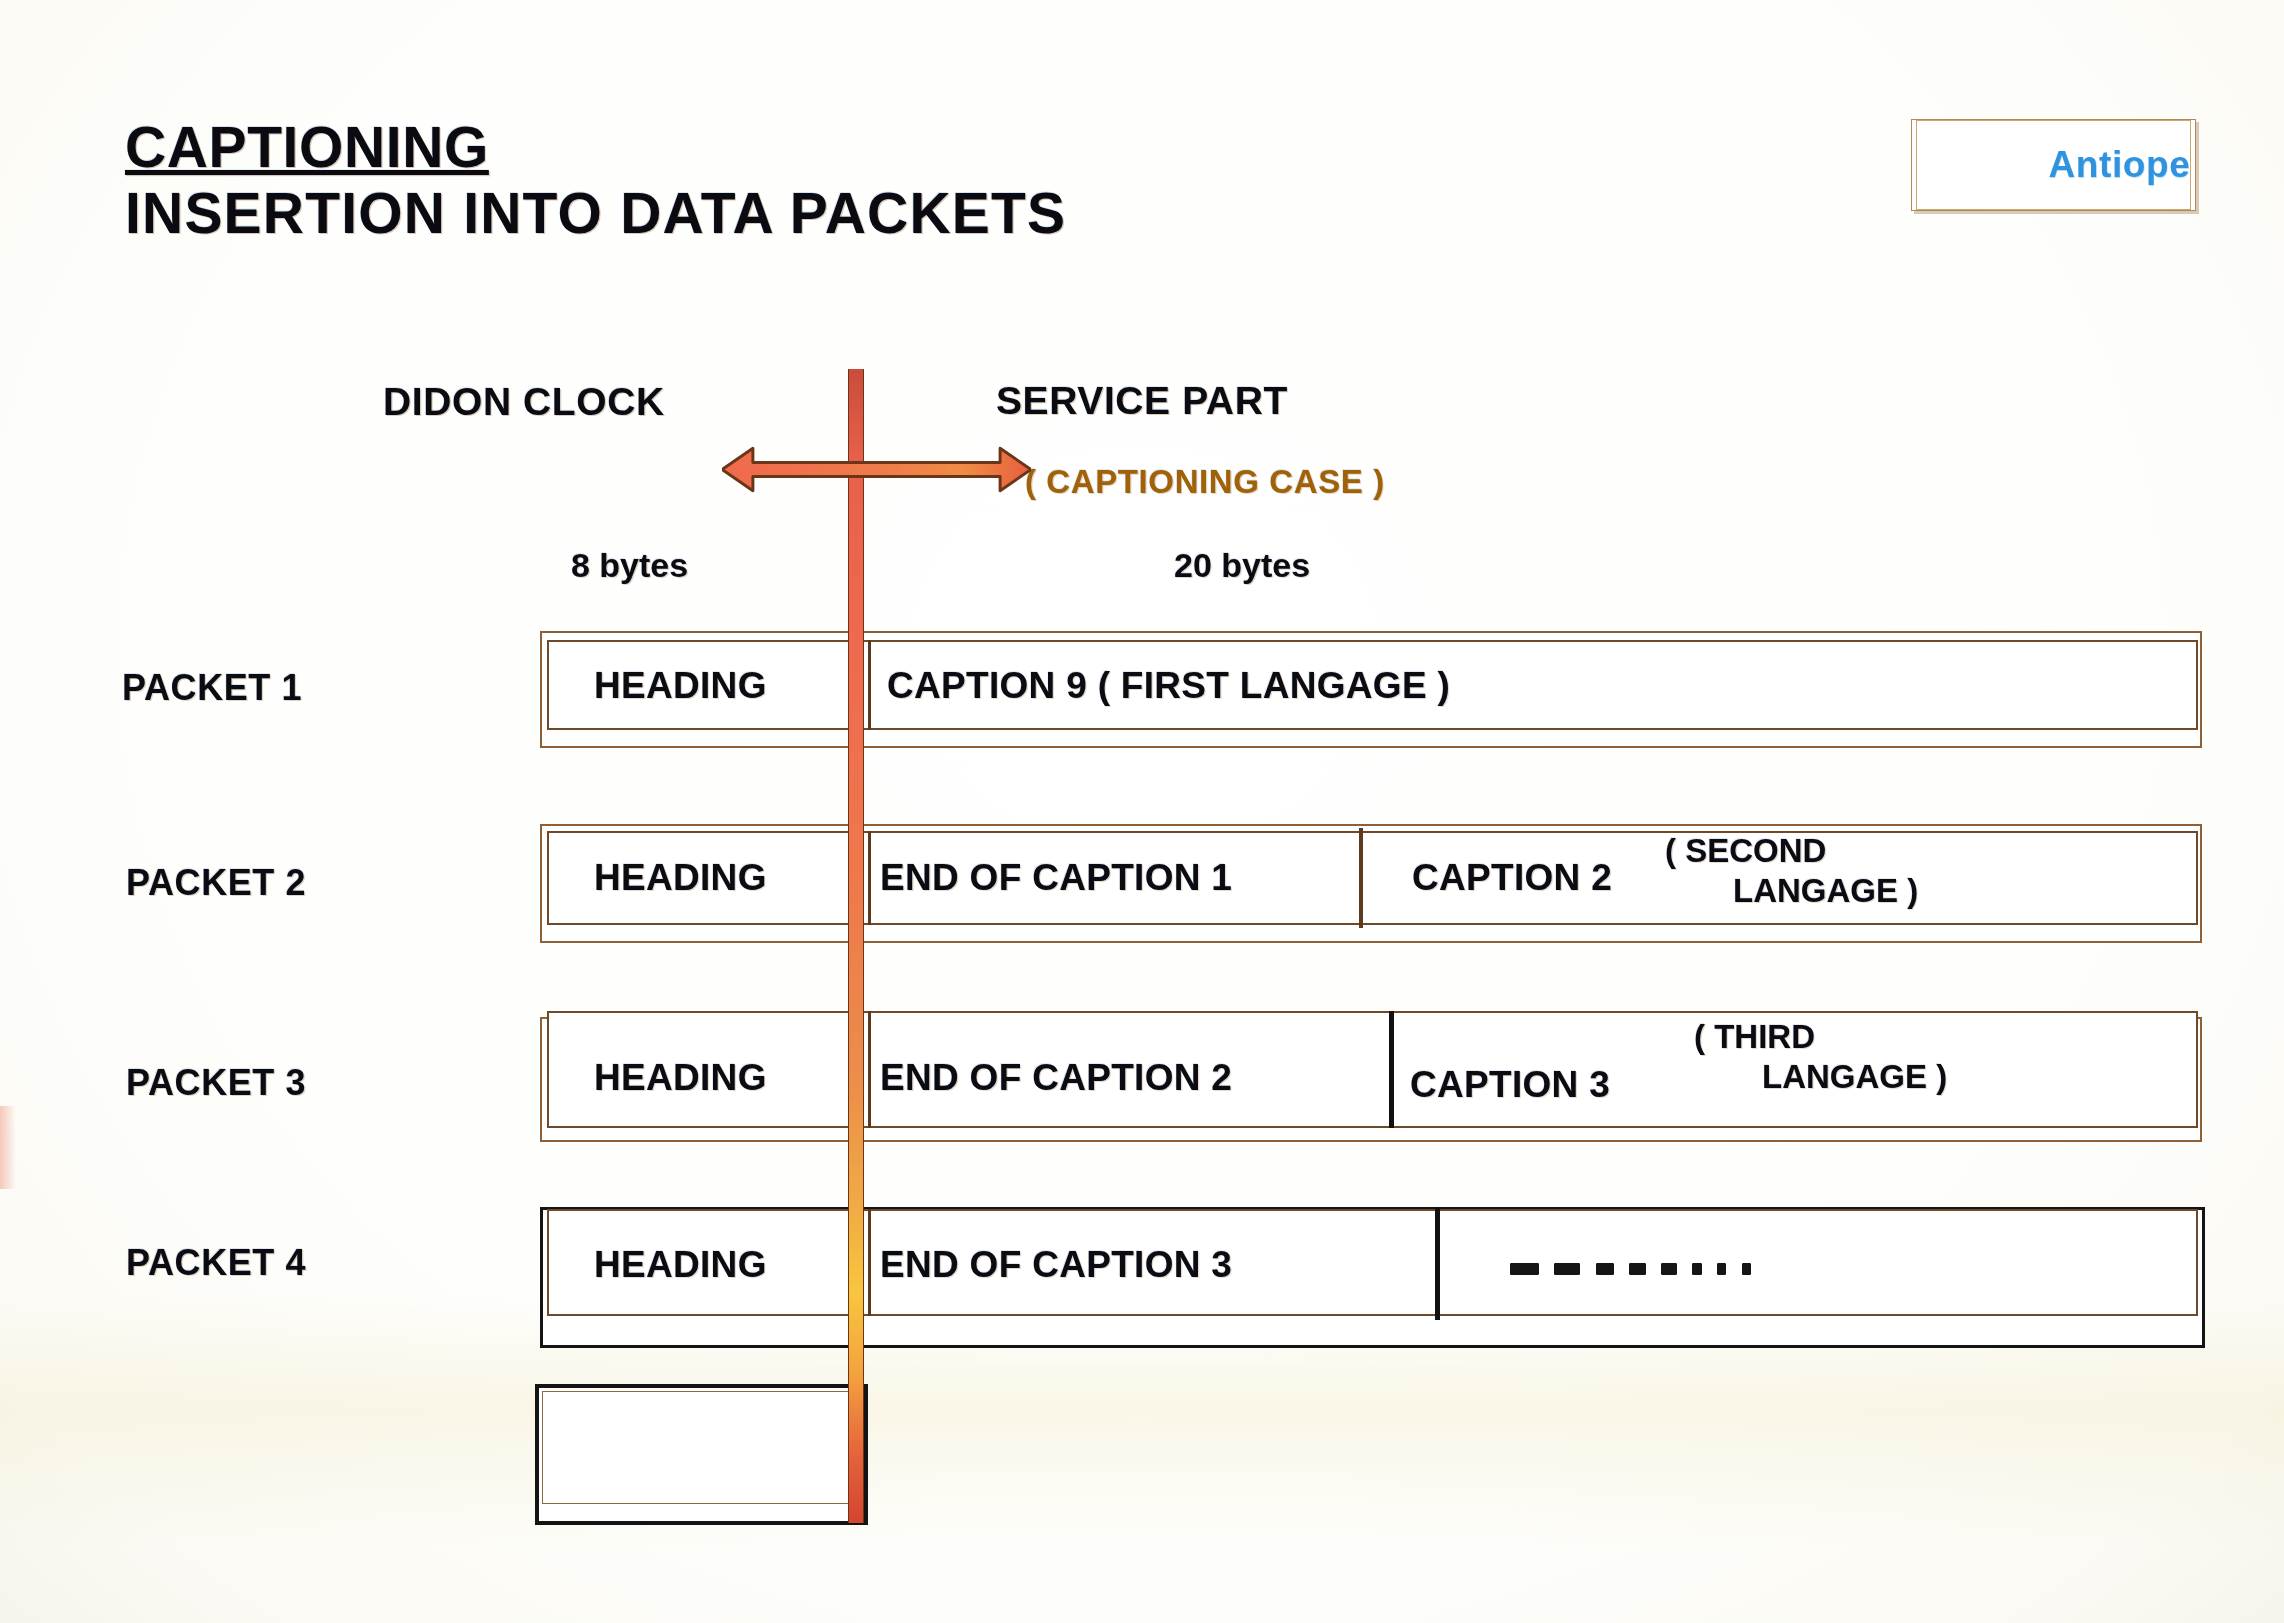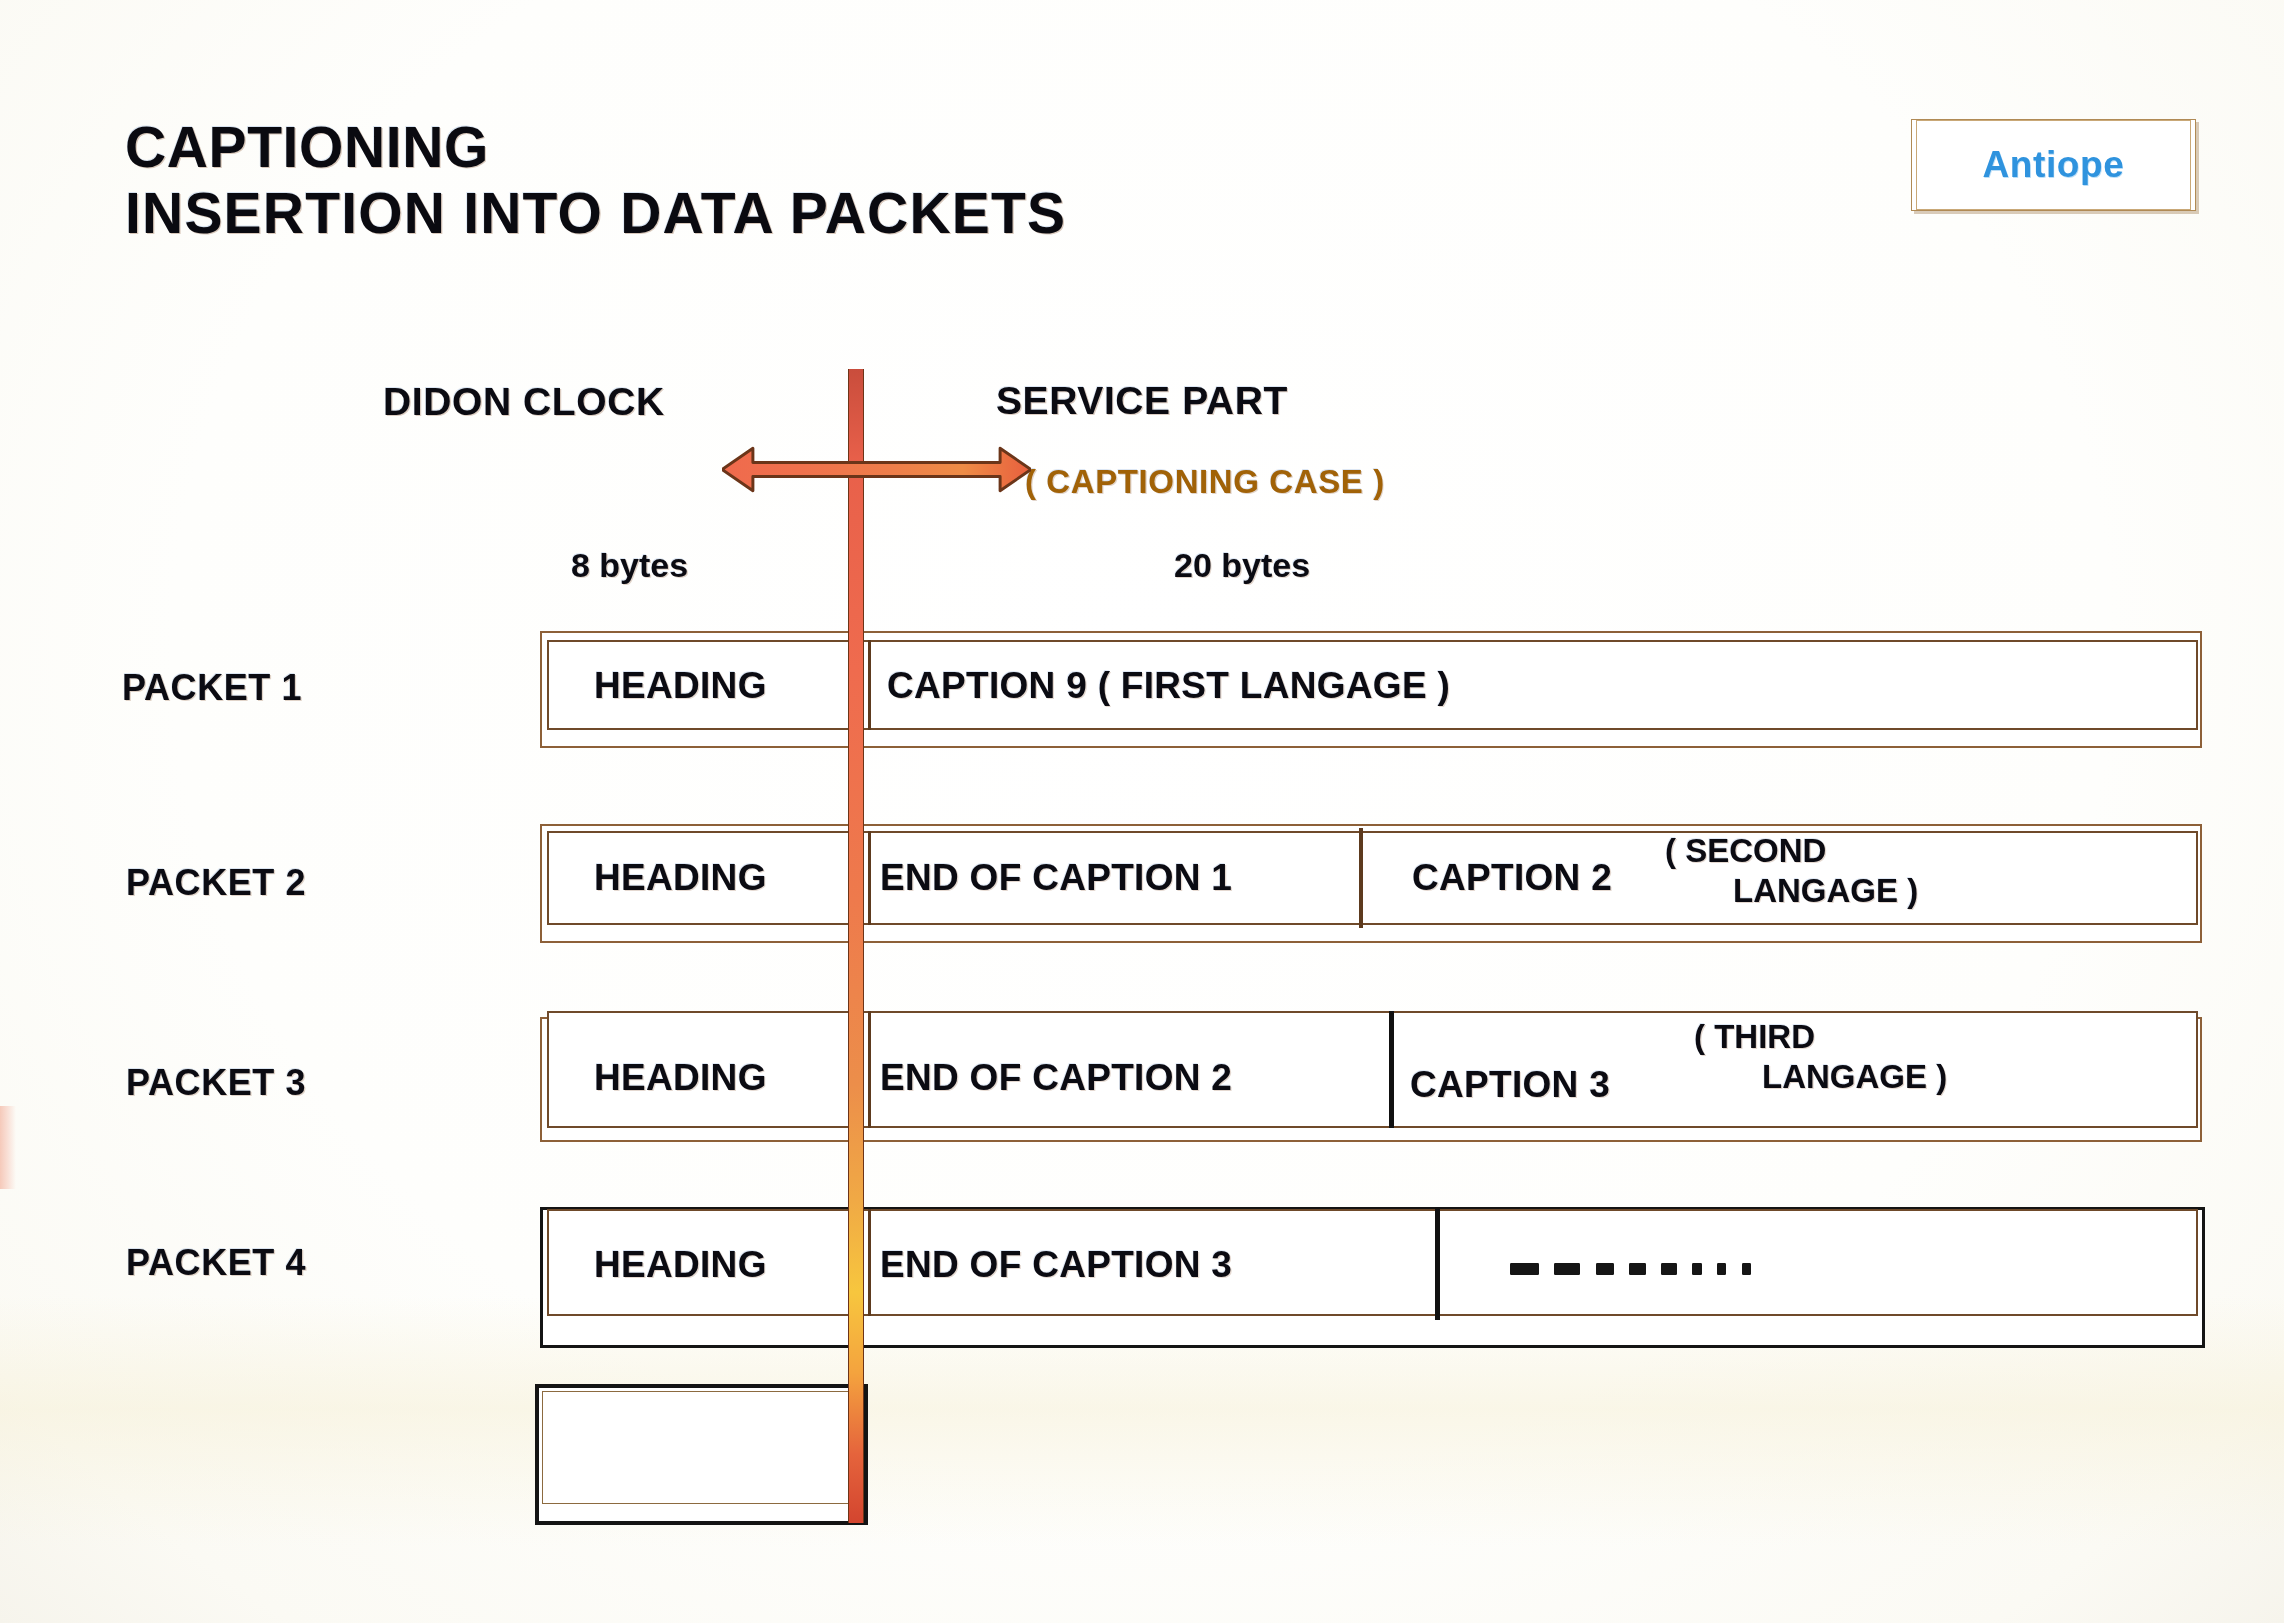--- a/index.html
+++ b/index.html
@@ -49,20 +49,21 @@
     top: 116px;
     color: #0a0a10;
     font-weight: bold;
     letter-spacing: 0.6px;
   }
   #title-line-1 {
     font-size: 57px;
     line-height: 62px;
     white-space: nowrap;
     text-shadow: 1.2px 1.2px 0 rgba(120,60,20,.28), -0.6px -0.6px 0 rgba(80,130,200,.22);
+    text-decoration: underline;
   }
   #title-line-2 {
     font-size: 57px;
     line-height: 70px;
     white-space: nowrap;
     letter-spacing: 1.2px;
     text-shadow: 1.2px 1.2px 0 rgba(120,60,20,.28), -0.6px -0.6px 0 rgba(80,130,200,.22);
   }
 
   
@@ -81,21 +82,21 @@
     box-sizing: border-box;
   }
   #antiope-logo .inner {
     width: 100%;
     height: 100%;
     border: 1.2px solid #c9a877;
     margin: 3.6px;
     box-sizing: border-box;
     display: flex;
     align-items: center;
-    justify-content: center;
+    justify-content: flex-end;
   }
   #antiope-text {
     color: #2f93de;
     font-size: 37px;
     font-weight: bold;
     letter-spacing: 0.6px;
     text-shadow: 0.6px 0.6px 0 rgba(120,190,240,.5);
   }
 
   

